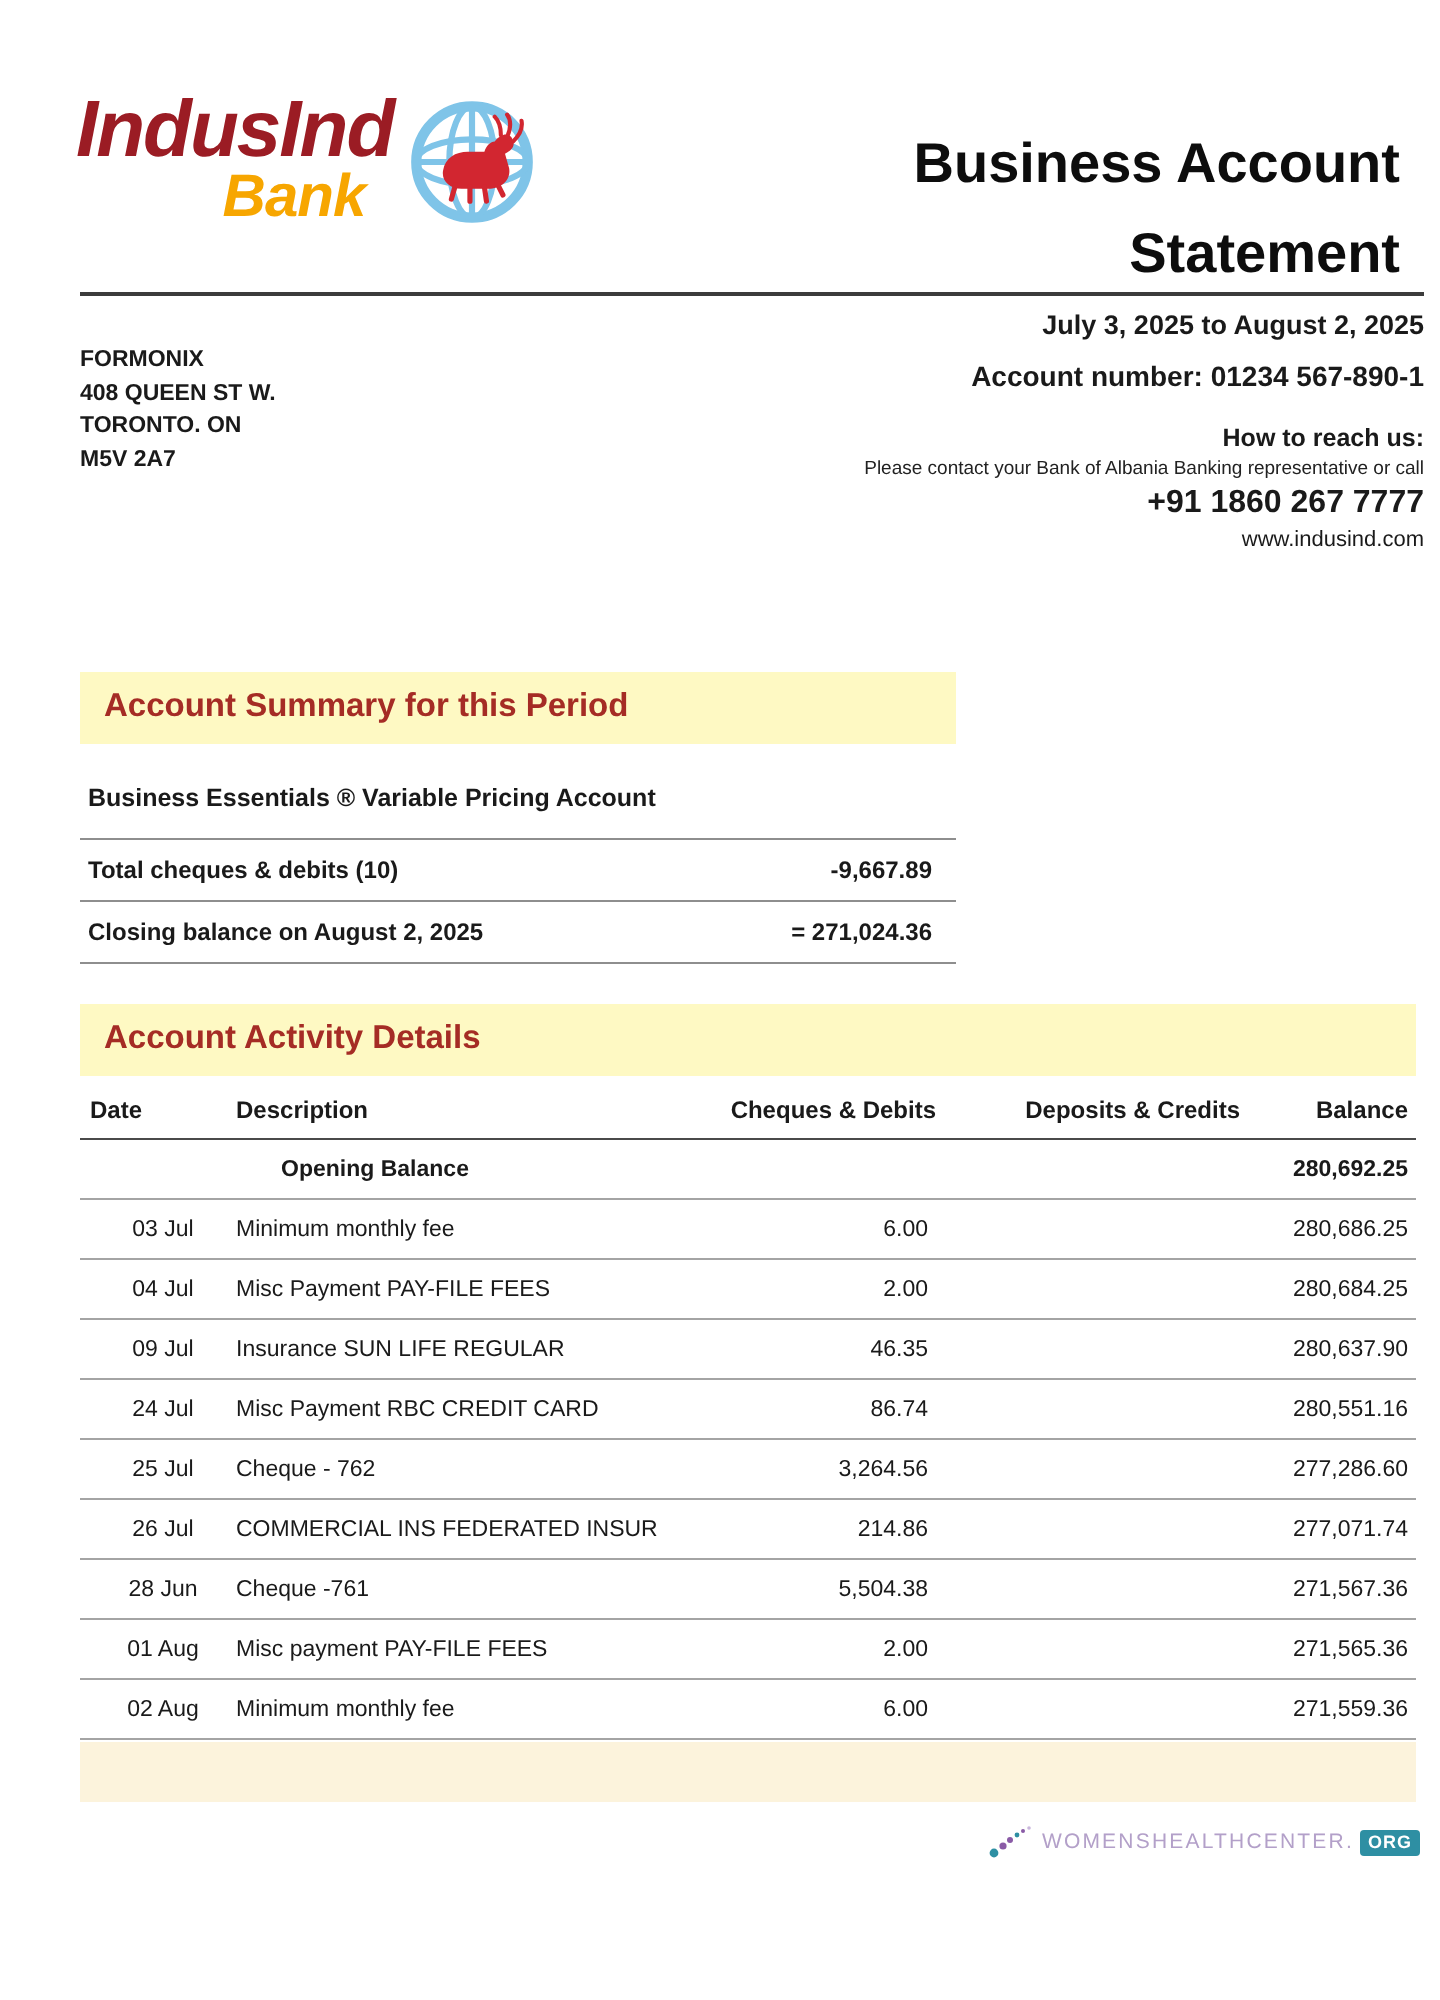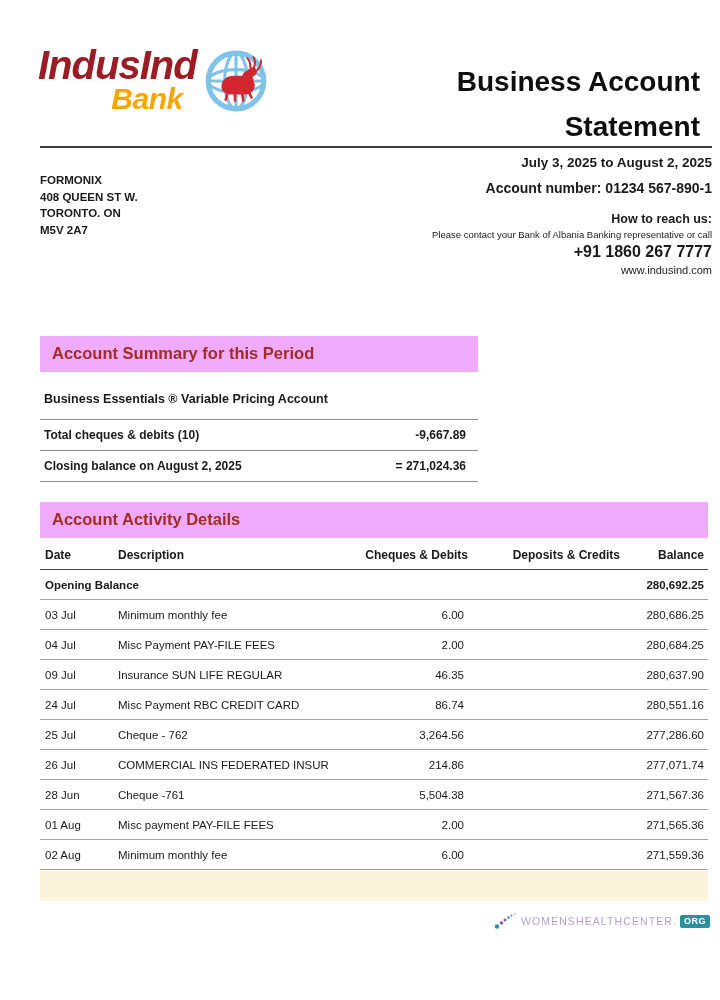--- a/index.html
+++ b/index.html
@@ -29,42 +29,42 @@
   .address { margin-top:20px; font-size:11.5px; font-weight:bold; line-height:1.45; }
   .right-info { text-align:right; }
   .period { font-size:13.5px; font-weight:bold; margin:3px 0 10px; }
   .acct-number { font-size:14px; font-weight:bold; margin-bottom:16px; }
   .reach-head { font-size:12.5px; font-weight:bold; }
   .reach-note { font-size:9.5px; margin-top:3px; color:#222; }
   .phone { font-size:16px; font-weight:bold; margin-top:3px; }
   .website { font-size:11px; margin-top:3px; }
 
   
-  .band { background:#f0abfc; color:#A52C25; font-weight:bold; font-size:16.5px;
+  .band { background:#fef9c3; color:#A52C25; font-weight:bold; font-size:16.5px;
           padding:8px 12px 9px; box-sizing:border-box; }
 
   
   .summary { margin:48px 0 0 40px; width:438px; }
   .account-type { font-size:12.5px; font-weight:bold; margin:20px 0 13px 4px; }
   .summary-table { width:100%; border-collapse:collapse; }
   .summary-table td { border-top:1px solid #8e8e8e; padding:8px 0; font-size:12px;
                       font-weight:bold; }
   .summary-table tr:last-child td { border-bottom:1px solid #8e8e8e; }
   .summary-table td.lbl { padding-left:4px; }
   .summary-table td.val { text-align:right; padding-right:12px; white-space:nowrap; }
 
   
   .activity { margin:20px 12px 0 40px; }
   .activity-table { width:100%; border-collapse:collapse; table-layout:fixed; }
   .activity-table th { font-size:12px; font-weight:bold; text-align:left;
                        padding:10px 0 7px; border-bottom:1.5px solid #4a4a4a; }
   .activity-table td { font-size:11.5px; padding:8.5px 0; border-bottom:1px solid #a4a4a4; }
   .activity-table .num { text-align:right; }
   .activity-table .c1 { padding-left:5px; }
-  .activity-table td.c1 { padding-left:5px; }
+  .activity-table td.c1 { padding-left:5px;text-align:center; }
   .activity-table .opening td { font-weight:bold; }
   .activity-table td.c3 { padding-right:4px; }
   .activity-table td.c5, .activity-table th.c5 { padding-right:4px; }
   .bottom-band { height:30px; background:#FCF3DC; margin-top:1px; }
 
   
   .watermark { display:flex; justify-content:flex-end; align-items:center;
                gap:3px; margin:11px 10px 0 0; }
   .wm-icon { width:24px; height:18px; }
   .wm-text { color:#B3A0C9; font-size:10.5px; letter-spacing:1.1px; }

